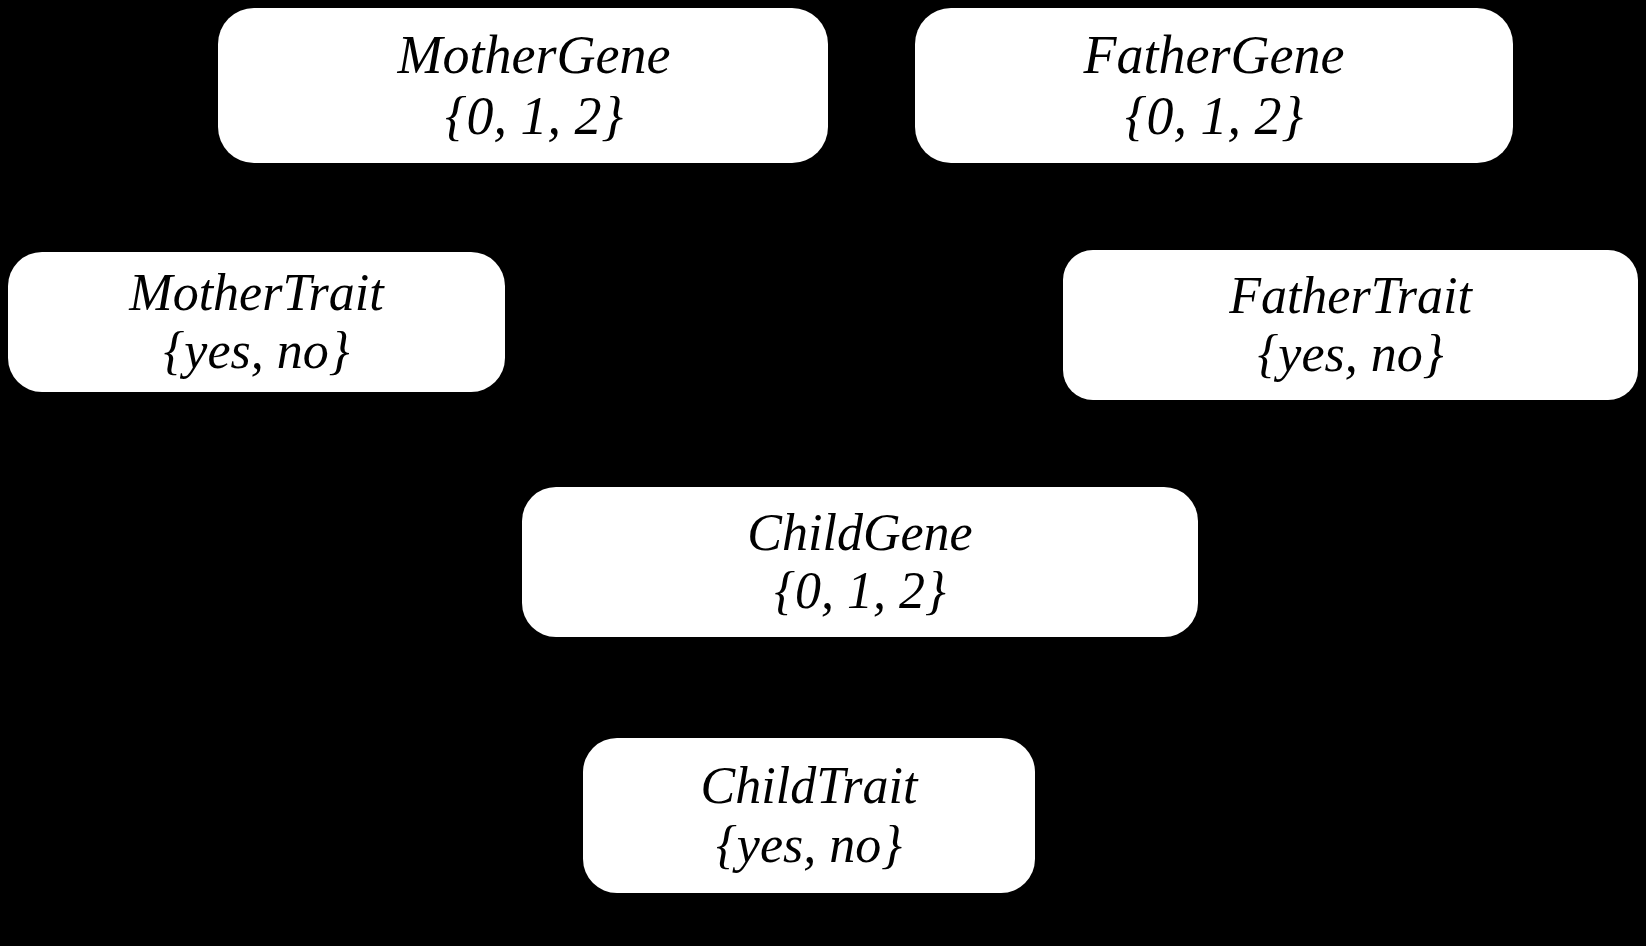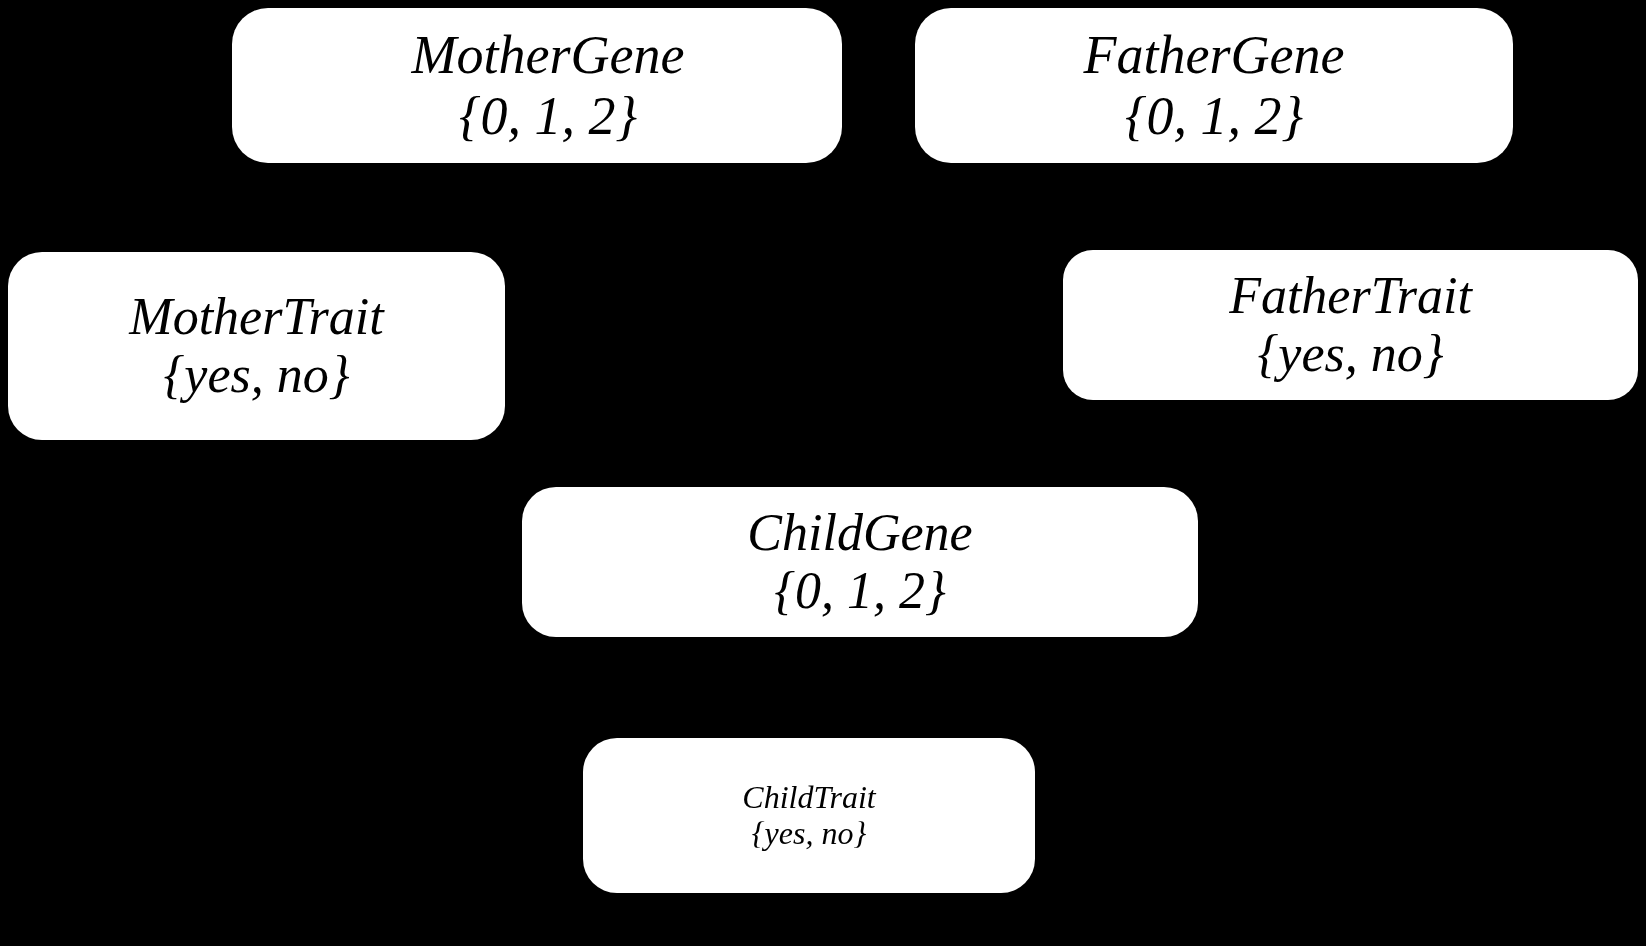--- a/index.html
+++ b/index.html
@@ -35,55 +35,55 @@
     display: block;
     white-space: nowrap;
   }
   .node-domain {
     display: block;
     white-space: nowrap;
   }
 
   
   #node-mother-gene {
-    left: 232px;  top: 8px;
+    left: 218px;  top: 8px;
     width: 610px; height: 155px;
     font-size: 54px;
     border-radius: 36px;
     padding-left: 32px;
   }
   #node-father-gene {
     left: 872px;  top: 8px;
     width: 598px; height: 155px;
     font-size: 54px;
     border-radius: 36px;
     margin-left: 43px;
   }
   #node-mother-trait {
     left: 8px;    top: 252px;
-    width: 497px; height: 188px;
+    width: 497px; height: 140px;
     font-size: 52px;
     border-radius: 34px;
   }
   #node-father-trait {
     left: 1063px; top: 250px;
     width: 575px; height: 150px;
     font-size: 52px;
     border-radius: 30px;
   }
   #node-child-gene {
     left: 522px;  top: 487px;
     width: 676px; height: 150px;
     font-size: 52px;
     border-radius: 34px;
   }
   #node-child-trait {
     left: 583px;  top: 738px;
     width: 452px; height: 155px;
-    font-size: 32px;
+    font-size: 52px;
     border-radius: 34px;
   }
 </style>
 </head>
 <body>
 
 <div id="diagram-canvas">
 
   <div class="node" id="node-mother-gene">
     <span class="node-label">MotherGene</span>

